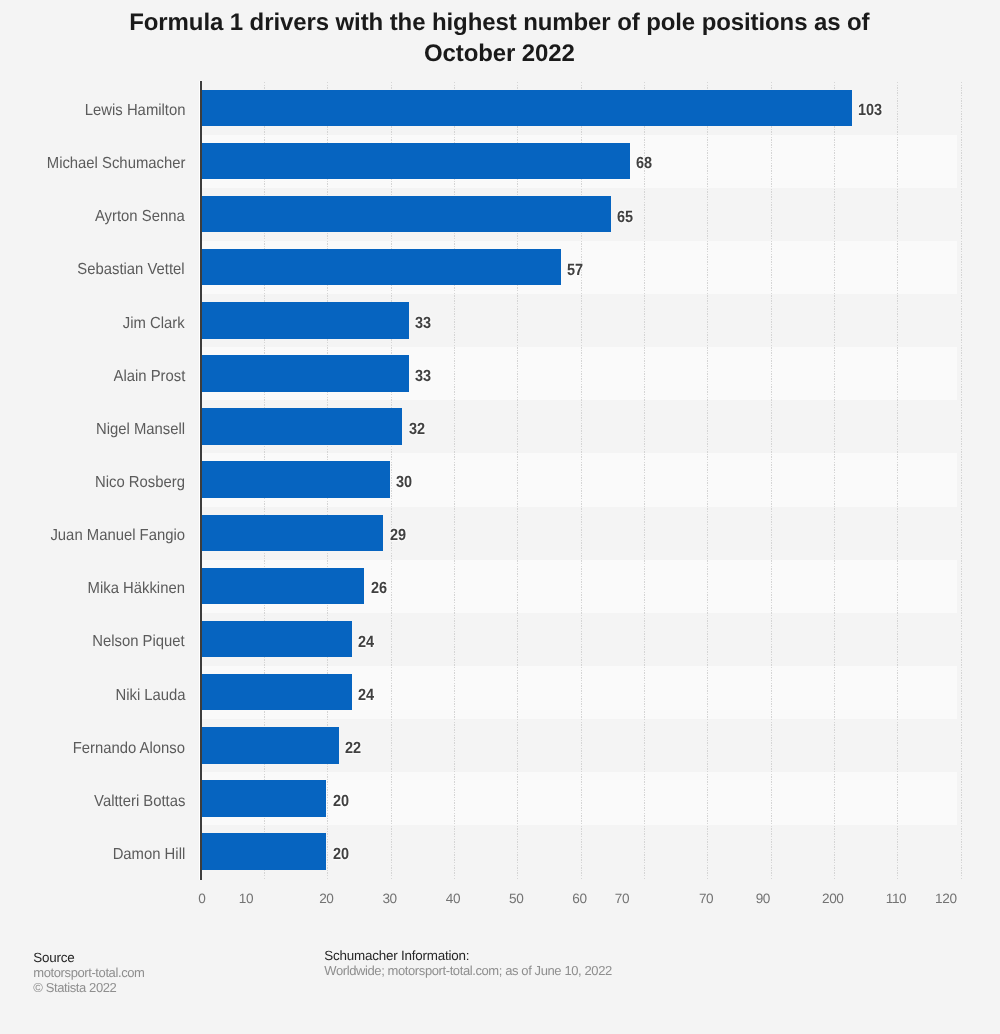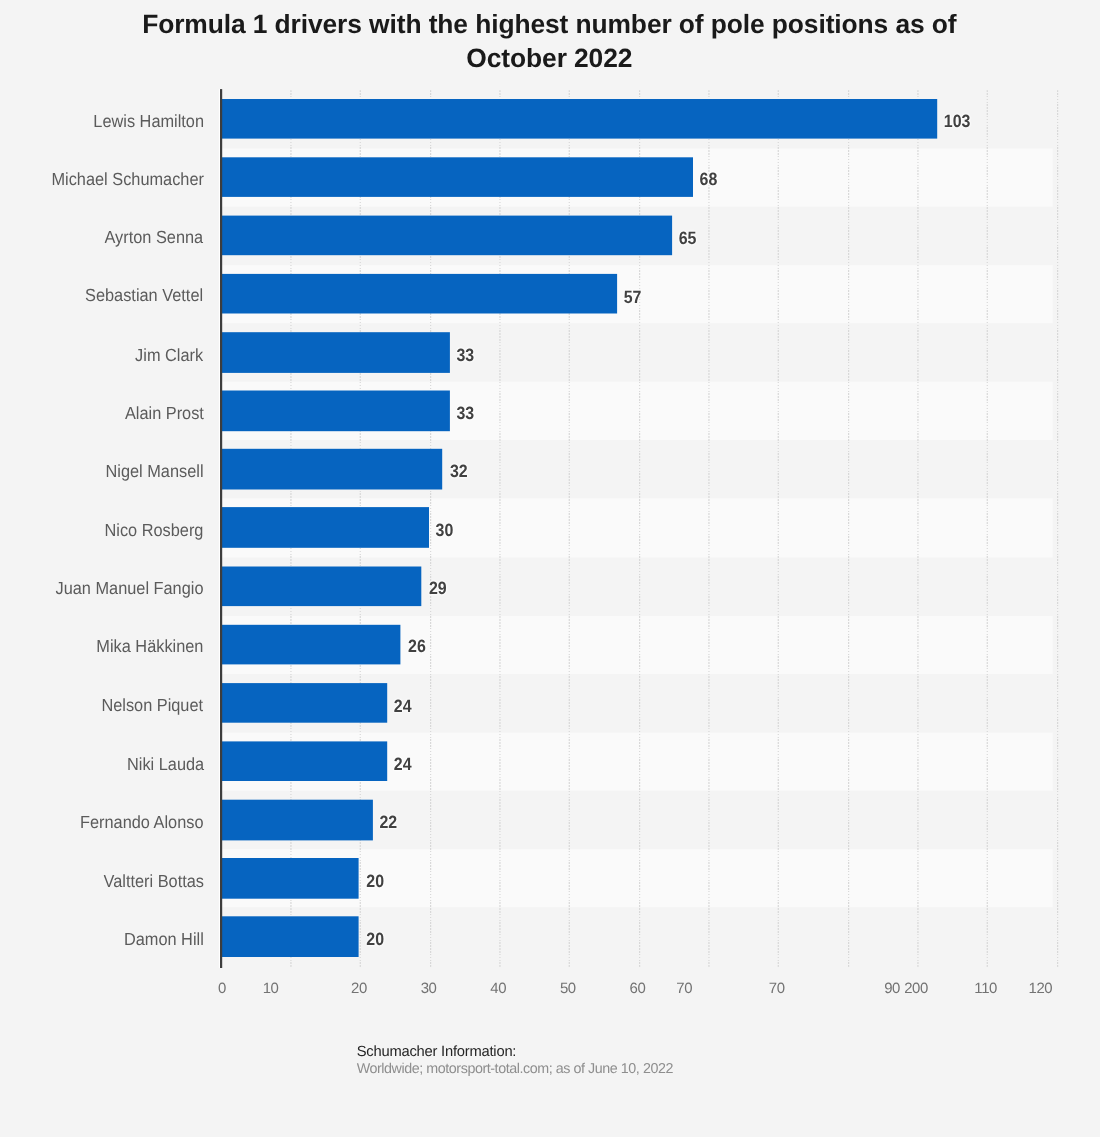--- a/index.html
+++ b/index.html
@@ -191,32 +191,37 @@
       <div class="bar" style="left: 199.7px; top: 780.25px; width: 126.606px; height: 36.5px; background: rgb(6, 100, 192);"></div>
       <div class="catlabel" style="top: 792.8px;">Valtteri Bottas</div>
       <div class="vallabel" style="left: 332.606px; top: 792px;">20</div>
       <div class="bar" style="left: 199.7px; top: 833.383px; width: 126.606px; height: 36.5px; background: rgb(6, 100, 192);"></div>
       <div class="catlabel" style="top: 845.933px;">Damon Hill</div>
       <div class="vallabel" style="left: 332.606px; top: 845.133px;">20</div>
     </div>
   <div id="yaxis"></div>
 
 
+  <div id="footer-source">
+    <div class="f-head">Source</div>
+    <div class="f-sub">motorsport-total.com</div>
+    <div class="f-sub">© Statista 2022</div>
+  </div>
 
   <div id="footer-extra">
     <div class="f-head">Schumacher Information:</div>
     <div class="f-sub">Worldwide; motorsport-total.com; as of June 10, 2022</div>
   </div>
 
 <div class="ticklabel" style="left: 161.786px; width: 80px;">0</div>
     <div class="ticklabel" style="left: 206px; width: 80px;">10</div>
     <div class="ticklabel" style="left: 286.306px; width: 80px;">20</div>
     <div class="ticklabel" style="left: 349.609px; width: 80px;">30</div>
     <div class="ticklabel" style="left: 412.912px; width: 80px;">40</div>
     <div class="ticklabel" style="left: 476.215px; width: 80px;">50</div>
     <div class="ticklabel" style="left: 539.518px; width: 80px;">60</div>
     <div class="ticklabel" style="left: 582px; width: 80px;">70</div>
     <div class="ticklabel" style="left: 666.124px; width: 80px;">70</div>
-    <div class="ticklabel" style="left: 771px; width: 80px;">90</div>
+    <div class="ticklabel" style="left: 690px; width: 80px; text-align: right;">90</div>
     <div class="ticklabel" style="left: 792.73px; width: 80px;">200</div>
     <div class="ticklabel" style="left: 856.033px; width: 80px;">110</div>
     <div class="ticklabel" style="left: 905.858px; width: 80px;">120</div>
   </div>
 
 </body></html>

